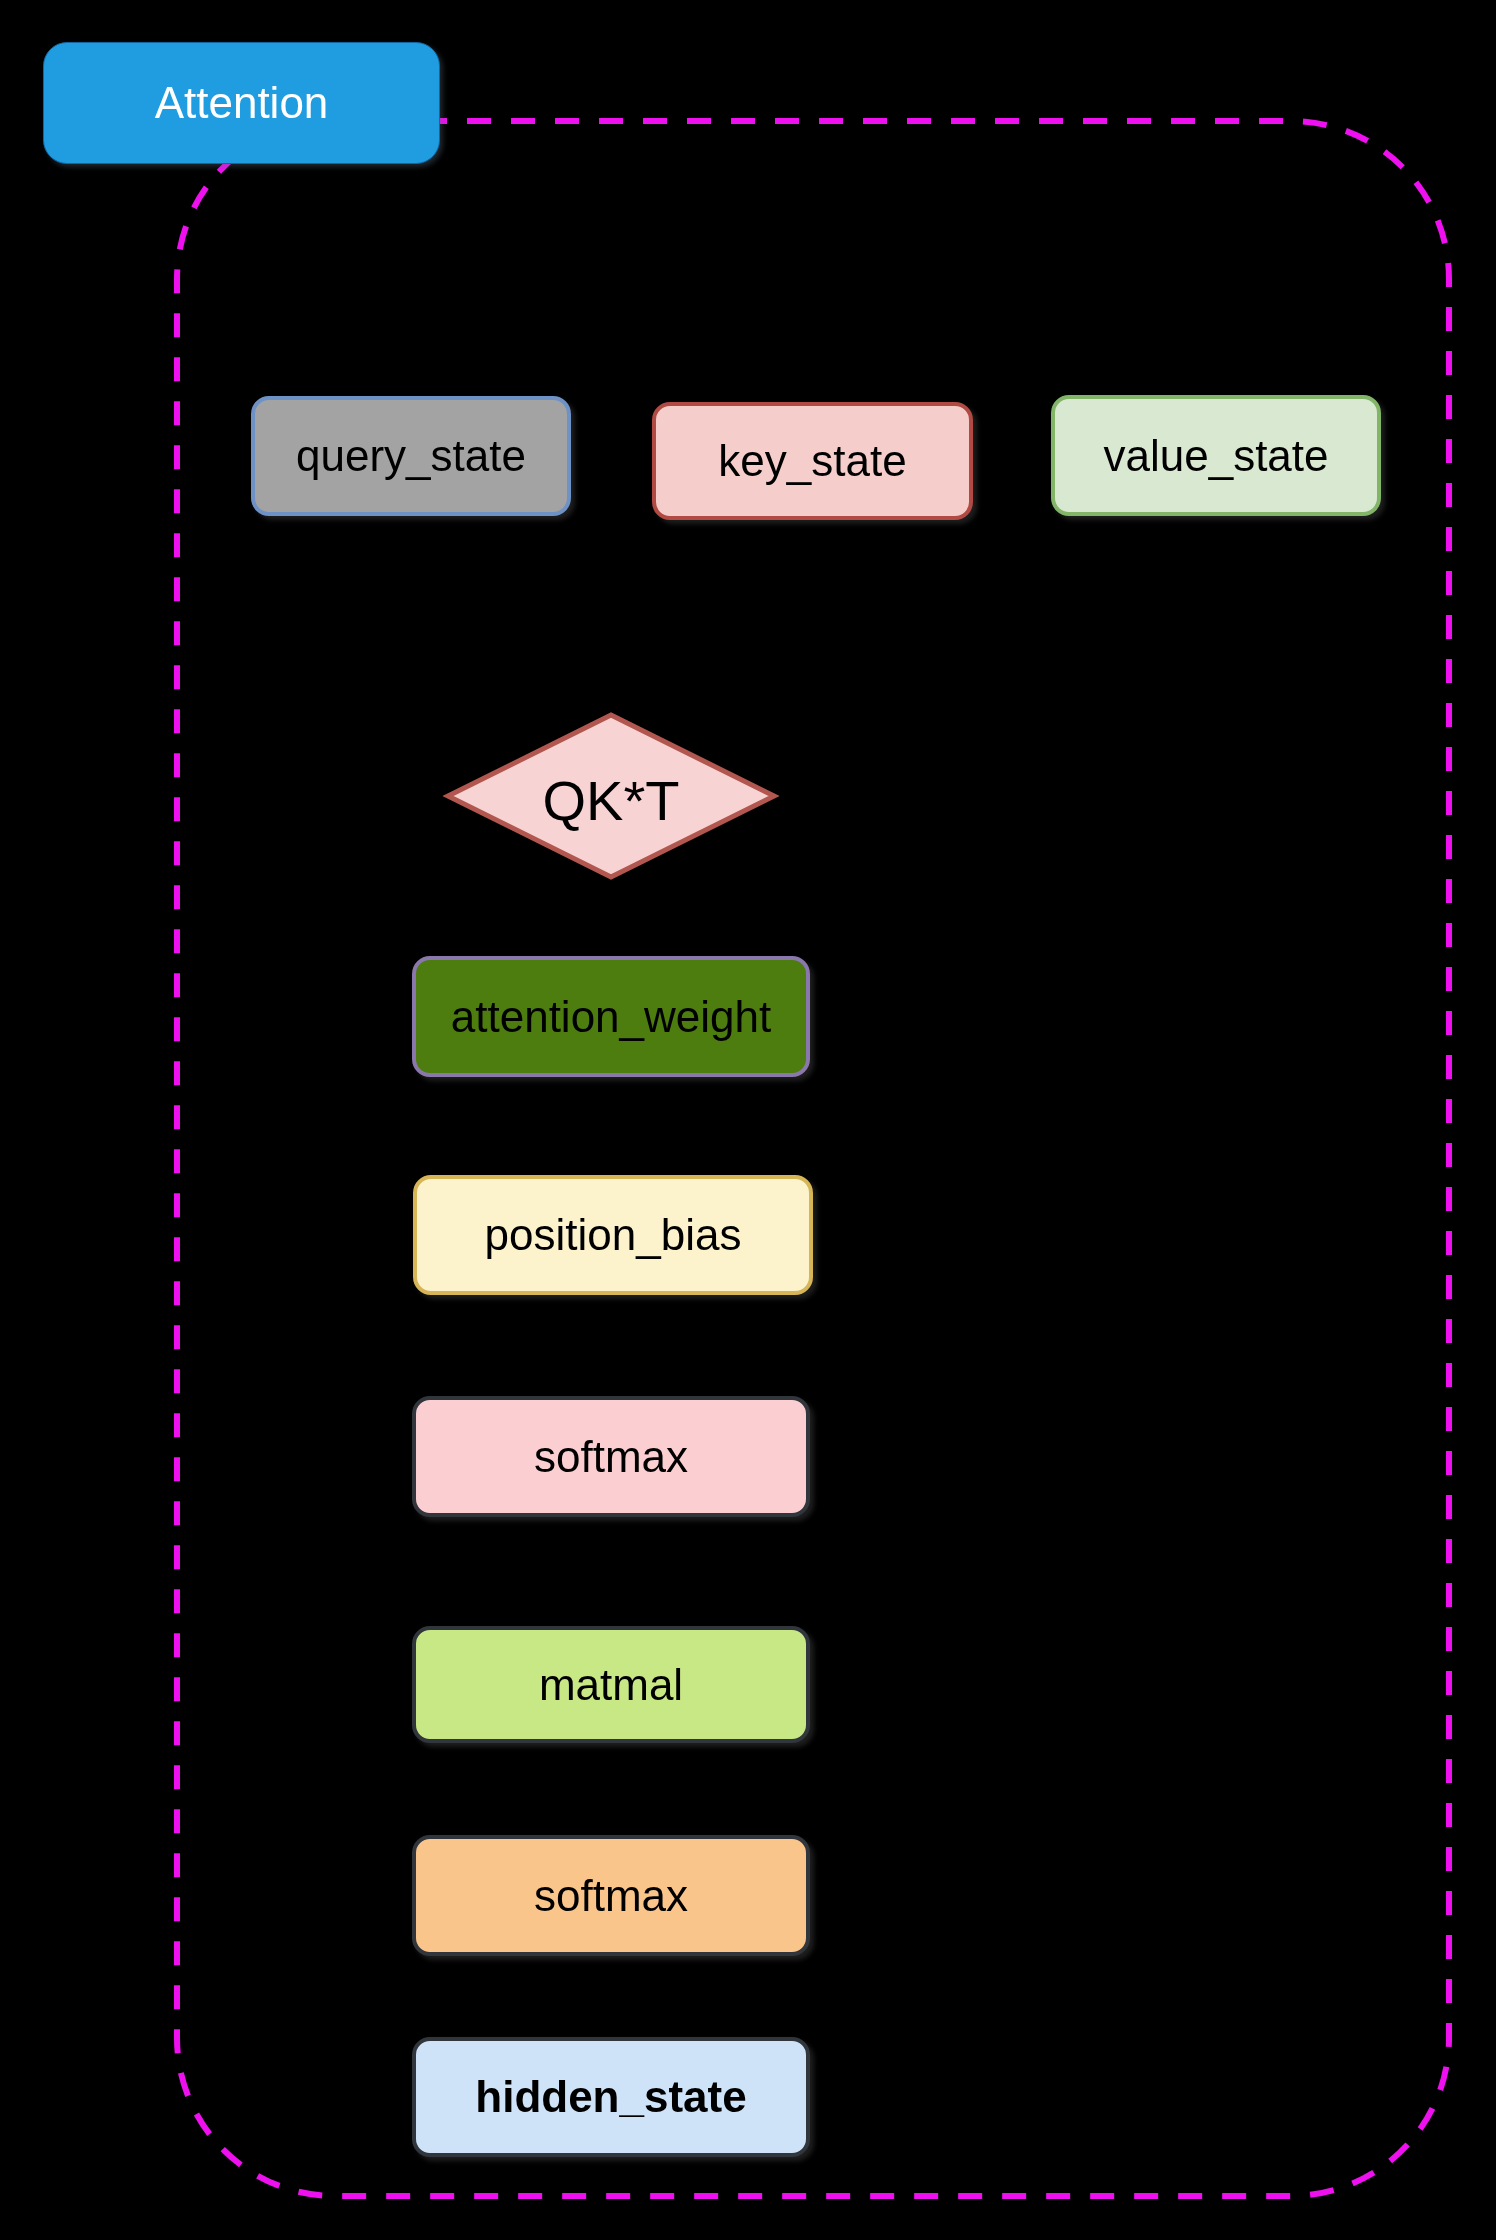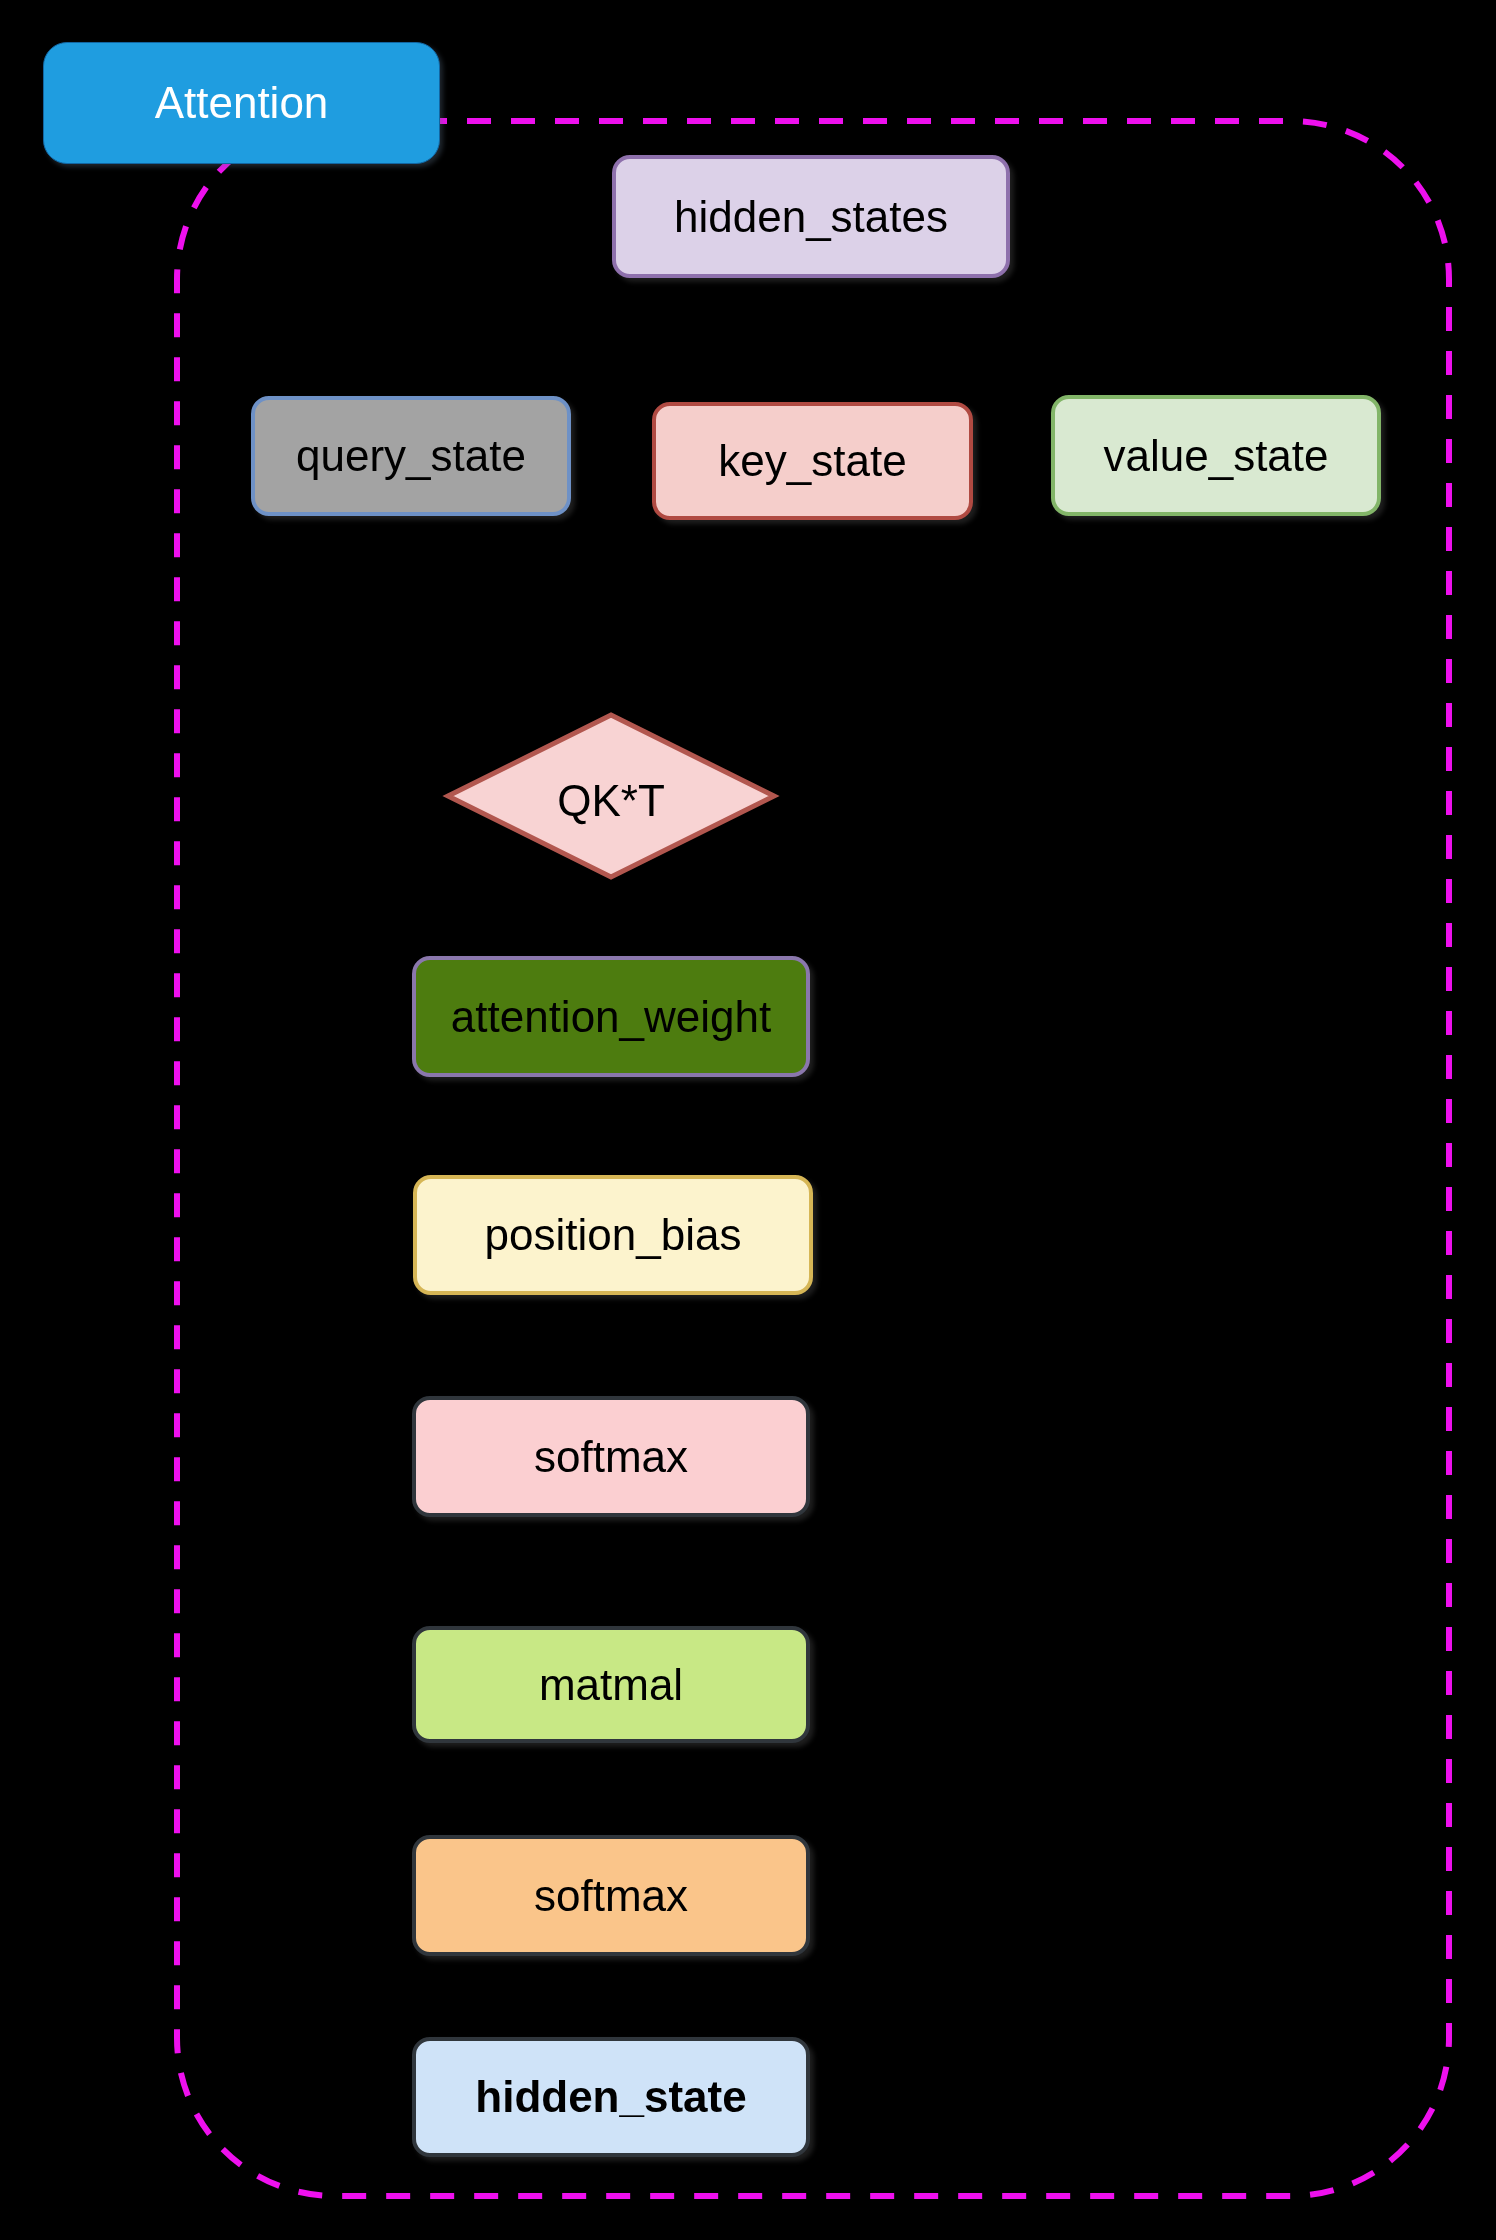--- a/index.html
+++ b/index.html
@@ -55,21 +55,21 @@
   .diamond-label {
     position: absolute;
     left: 448px; top: 715px;
     width: 326px; height: 162px;
     display: flex;
     align-items: center;
     justify-content: center;
     z-index: 2;
   }
   .diamond-label .lbl {
-    font-size: 44px;
+    font-size: 56px;
     color: #000;
     line-height: 1;
     margin-top: 10px;
   }
   
   #n-hidden_states    { left: 612px;  top: 155px;  width: 398px; height: 123px; }
   #n-query_state      { left: 251px;  top: 396px;  width: 320px; height: 120px; }
   #n-key_state        { left: 652px;  top: 402px;  width: 321px; height: 118px; }
   #n-value_state      { left: 1051px; top: 395px;  width: 330px; height: 121px; }
   #n-attention_weight { left: 412px;  top: 956px;  width: 398px; height: 121px; }
@@ -86,23 +86,20 @@
 
   <svg class="layer" viewBox="0 0 1496 2240">
     <rect x="177" y="121" width="1272" height="2075" rx="158" ry="158" fill="none" stroke-width="6" stroke-dasharray="24 20" stroke="#EE10EE"></rect>
     <polygon points="611,715 774,796 611,877 448,796" stroke-width="5" stroke-linejoin="miter" fill="#F8D3D3" stroke="#B2574F"></polygon>
   </svg>
 
   <div class="title-box" style="background: rgb(31, 157, 224); border-color: rgb(18, 102, 162);">
     <span class="lbl" style="color: rgb(255, 255, 255);">Attention</span>
   </div>
 
-  <div class="node" id="n-hidden_states" style="background: rgb(220, 209, 232); border-color: rgb(142, 112, 172);">
-    <span class="lbl">hidden_states</span>
-  </div>
 
   <div class="node" id="n-query_state" style="background: #a3a3a3; border-color: rgb(110, 145, 198);">
     <span class="lbl">query_state</span>
   </div>
 
   <div class="node" id="n-key_state" style="background: rgb(245, 206, 203); border-color: rgb(176, 74, 66);">
     <span class="lbl">key_state</span>
   </div>
 
   <div class="node" id="n-value_state" style="background: rgb(217, 233, 209); border-color: rgb(130, 181, 104);">

